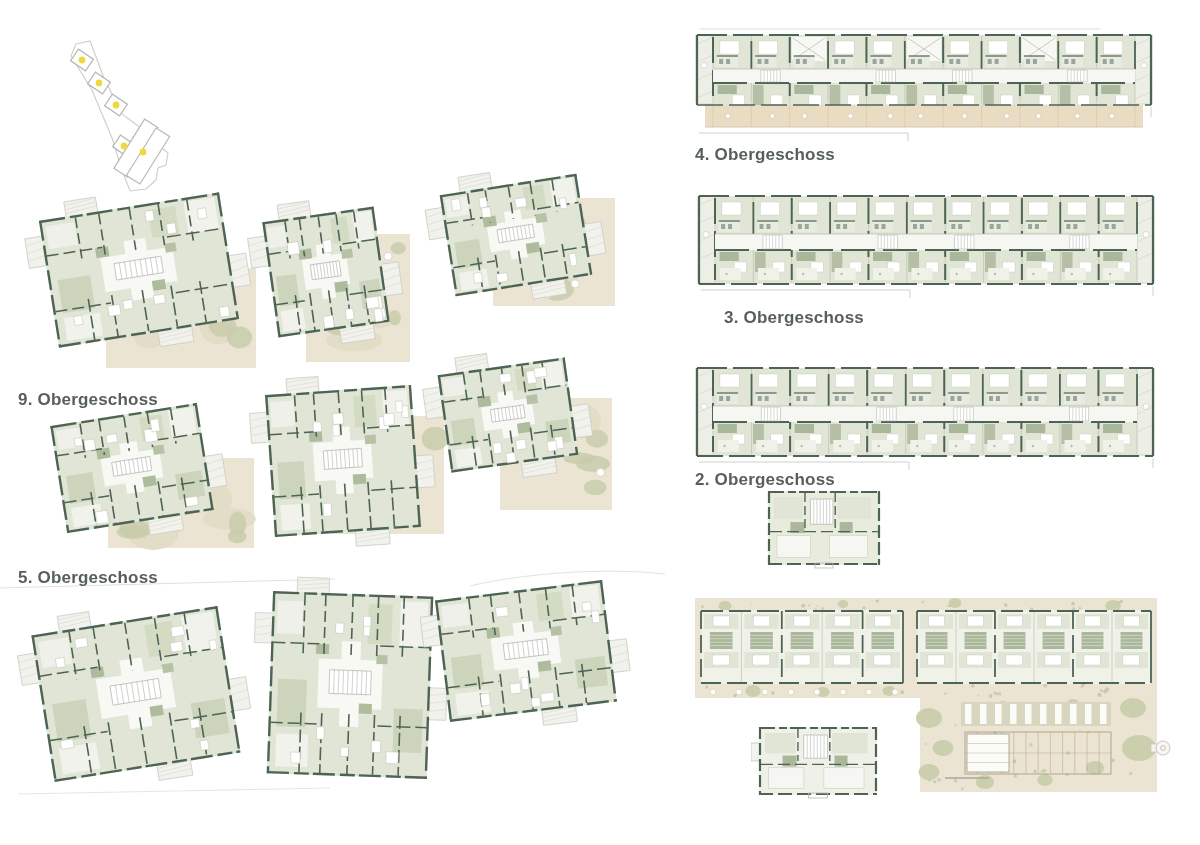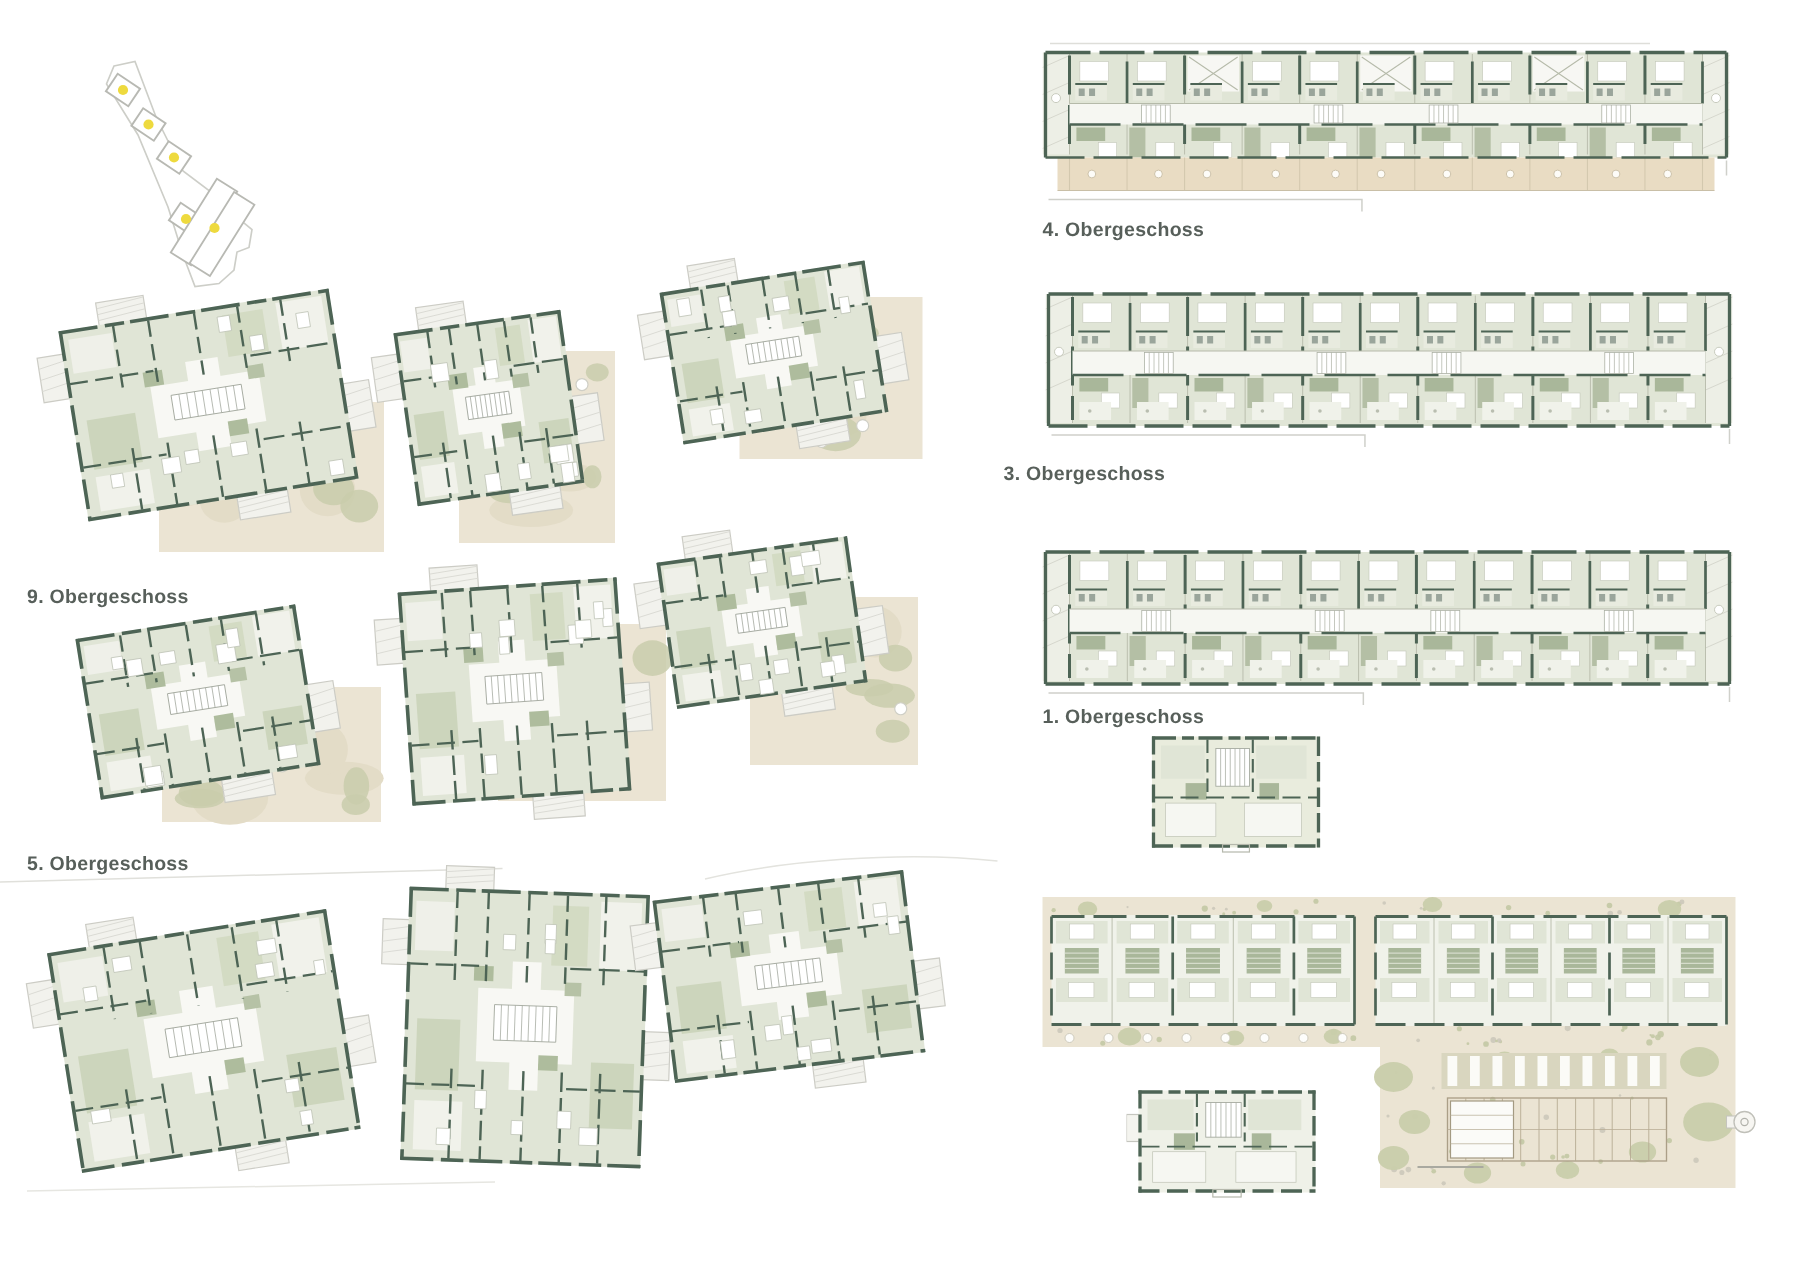--- a/index.html
+++ b/index.html
@@ -1,20 +1,20 @@
 <!DOCTYPE html>
 <html><head>
 <meta charset="utf-8">
 <style>
   html,body{margin:0;padding:0;background:#ffffff;}
   body{font-family:"Liberation Sans", sans-serif;}
   .sheet{position:relative;width:1200px;height:845px;background:#ffffff;overflow:hidden;}
   .floor-label{
     position:absolute;
-    font-size:13px;
+    font-size:17px;
     font-weight:bold;
     letter-spacing:.2px;
     color:#575f5a;
     white-space:nowrap;
   }
   svg{position:absolute;display:block;}
 </style>
 </head>
 <body>
 
@@ -1521,15 +1521,15 @@
         <line x1="252" y1="182" x2="296" y2="182" stroke="#a9a9a0" stroke-width="1.4"></line>
         <rect x="458" y="148" width="10" height="8" fill="#f4f3ee" stroke="#c5c5be" stroke-width="0.7"></rect>
         <circle cx="470" cy="152" r="7" fill="#f7f6f2" stroke="#c0c0b9" stroke-width="0.9"></circle>
         <circle cx="470" cy="152" r="2.4" fill="none" stroke="#b1b1aa" stroke-width="0.8"></circle>
       </svg>
     </div>
 
   <div class="floor-label" style="left:18px;top:390px">9. Obergeschoss</div>
   <div class="floor-label" style="left:18px;top:568px">5. Obergeschoss</div>
   <div class="floor-label" style="left:695px;top:145px">4. Obergeschoss</div>
-  <div class="floor-label" style="left:669px;top:308px">3. Obergeschoss</div>
-  <div class="floor-label" style="left:695px;top:470px">1. Obergeschoss</div>
+  <div class="floor-label" style="left:724px;top:308px">3. Obergeschoss</div>
+  <div class="floor-label" style="left:695px;top:470px">2. Obergeschoss</div>
 </div>
 
 </body></html>

